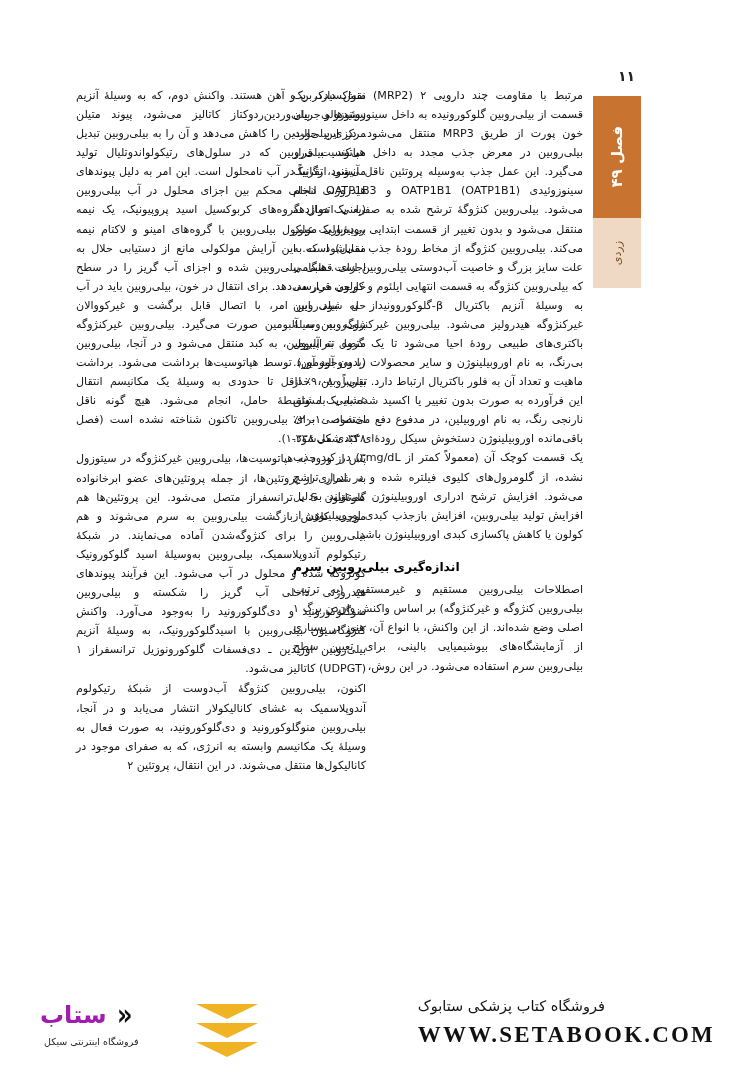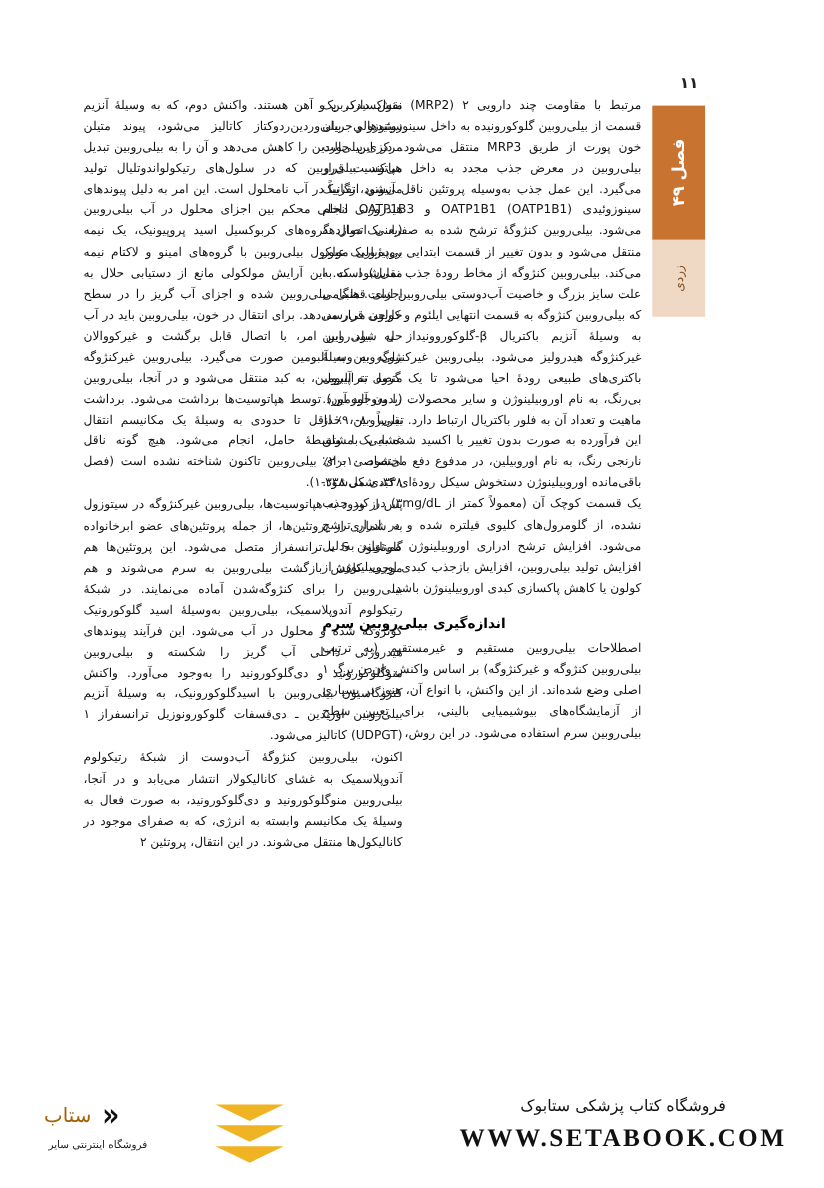--- a/index.html
+++ b/index.html
@@ -154,23 +154,23 @@
     gap: 8px;
   }
   .chev {
     font-size: 30px;
     color: #111;
     font-weight: bold;
     line-height: 1;
     transform: scaleX(0.8);
   }
   .brand-fa {
-    font-size: 18px;
-    font-weight: normal;
-    color: #a16207;
+    font-size: 24px;
+    font-weight: bold;
+    color: #a21caf;
     line-height: 1;
   }
   .brand-sub {
     position: absolute;
     left: 44px;
     top: 52px;
     font-size: 9.5px;
     color: #222;
     letter-spacing: 0.5px;
   }
@@ -189,21 +189,21 @@
     border-right: 31px solid transparent;
   }
   .logo-mark .b1 { top: 2px;  border-top: 15px solid #f0b323; }
   .logo-mark .b2 { top: 21px; border-top: 15px solid #f0b323; }
   .logo-mark .b3 { top: 40px; border-top: 15px solid #f0b323; }
 
   .site-right {
     position: absolute;
     right: 34px;
     top: 14px;
-    text-align: center;
+    text-align: left;
   }
   .site-fa {
     font-size: 14.5px;
     color: #111;
     margin-bottom: 8px;
   }
   .site-url {
     font-size: 23px;
     font-weight: bold;
     letter-spacing: 2.2px;
@@ -238,21 +238,21 @@
     <p>اکنون، بیلی‌روبین کنژوگۀ آب‌دوست از شبکۀ رتیکولوم آندوپلاسمیک به غشای کانالیکولار انتشار می‌یابد و در آنجا، بیلی‌روبین منوگلوکورونید و دی‌گلوکورونید، به صورت فعال به وسیلۀ یک مکانیسم وابسته به انرژی، که به صفرای موجود در کانالیکول‌ها منتقل می‌شوند. در این انتقال، پروتئین ۲</p>
   </div>
 
 
   <div class="banner">
     <div class="banner-inner">
       <div class="brand-left">
         <span class="chev">«</span>
         <span class="brand-fa">ستاب</span>
       </div>
-      <div class="brand-sub">فروشگاه اینترنتی سایر</div>
+      <div class="brand-sub">فروشگاه اینترنتی سیکل</div>
 
       <div class="logo-mark">
         <span class="bar b1"></span>
         <span class="bar b2"></span>
         <span class="bar b3"></span>
       </div>
 
       <div class="site-right">
         <div class="site-fa">فروشگاه کتاب پزشکی ستابوک</div>
         <div class="site-url">WWW.SETABOOK.COM</div>

